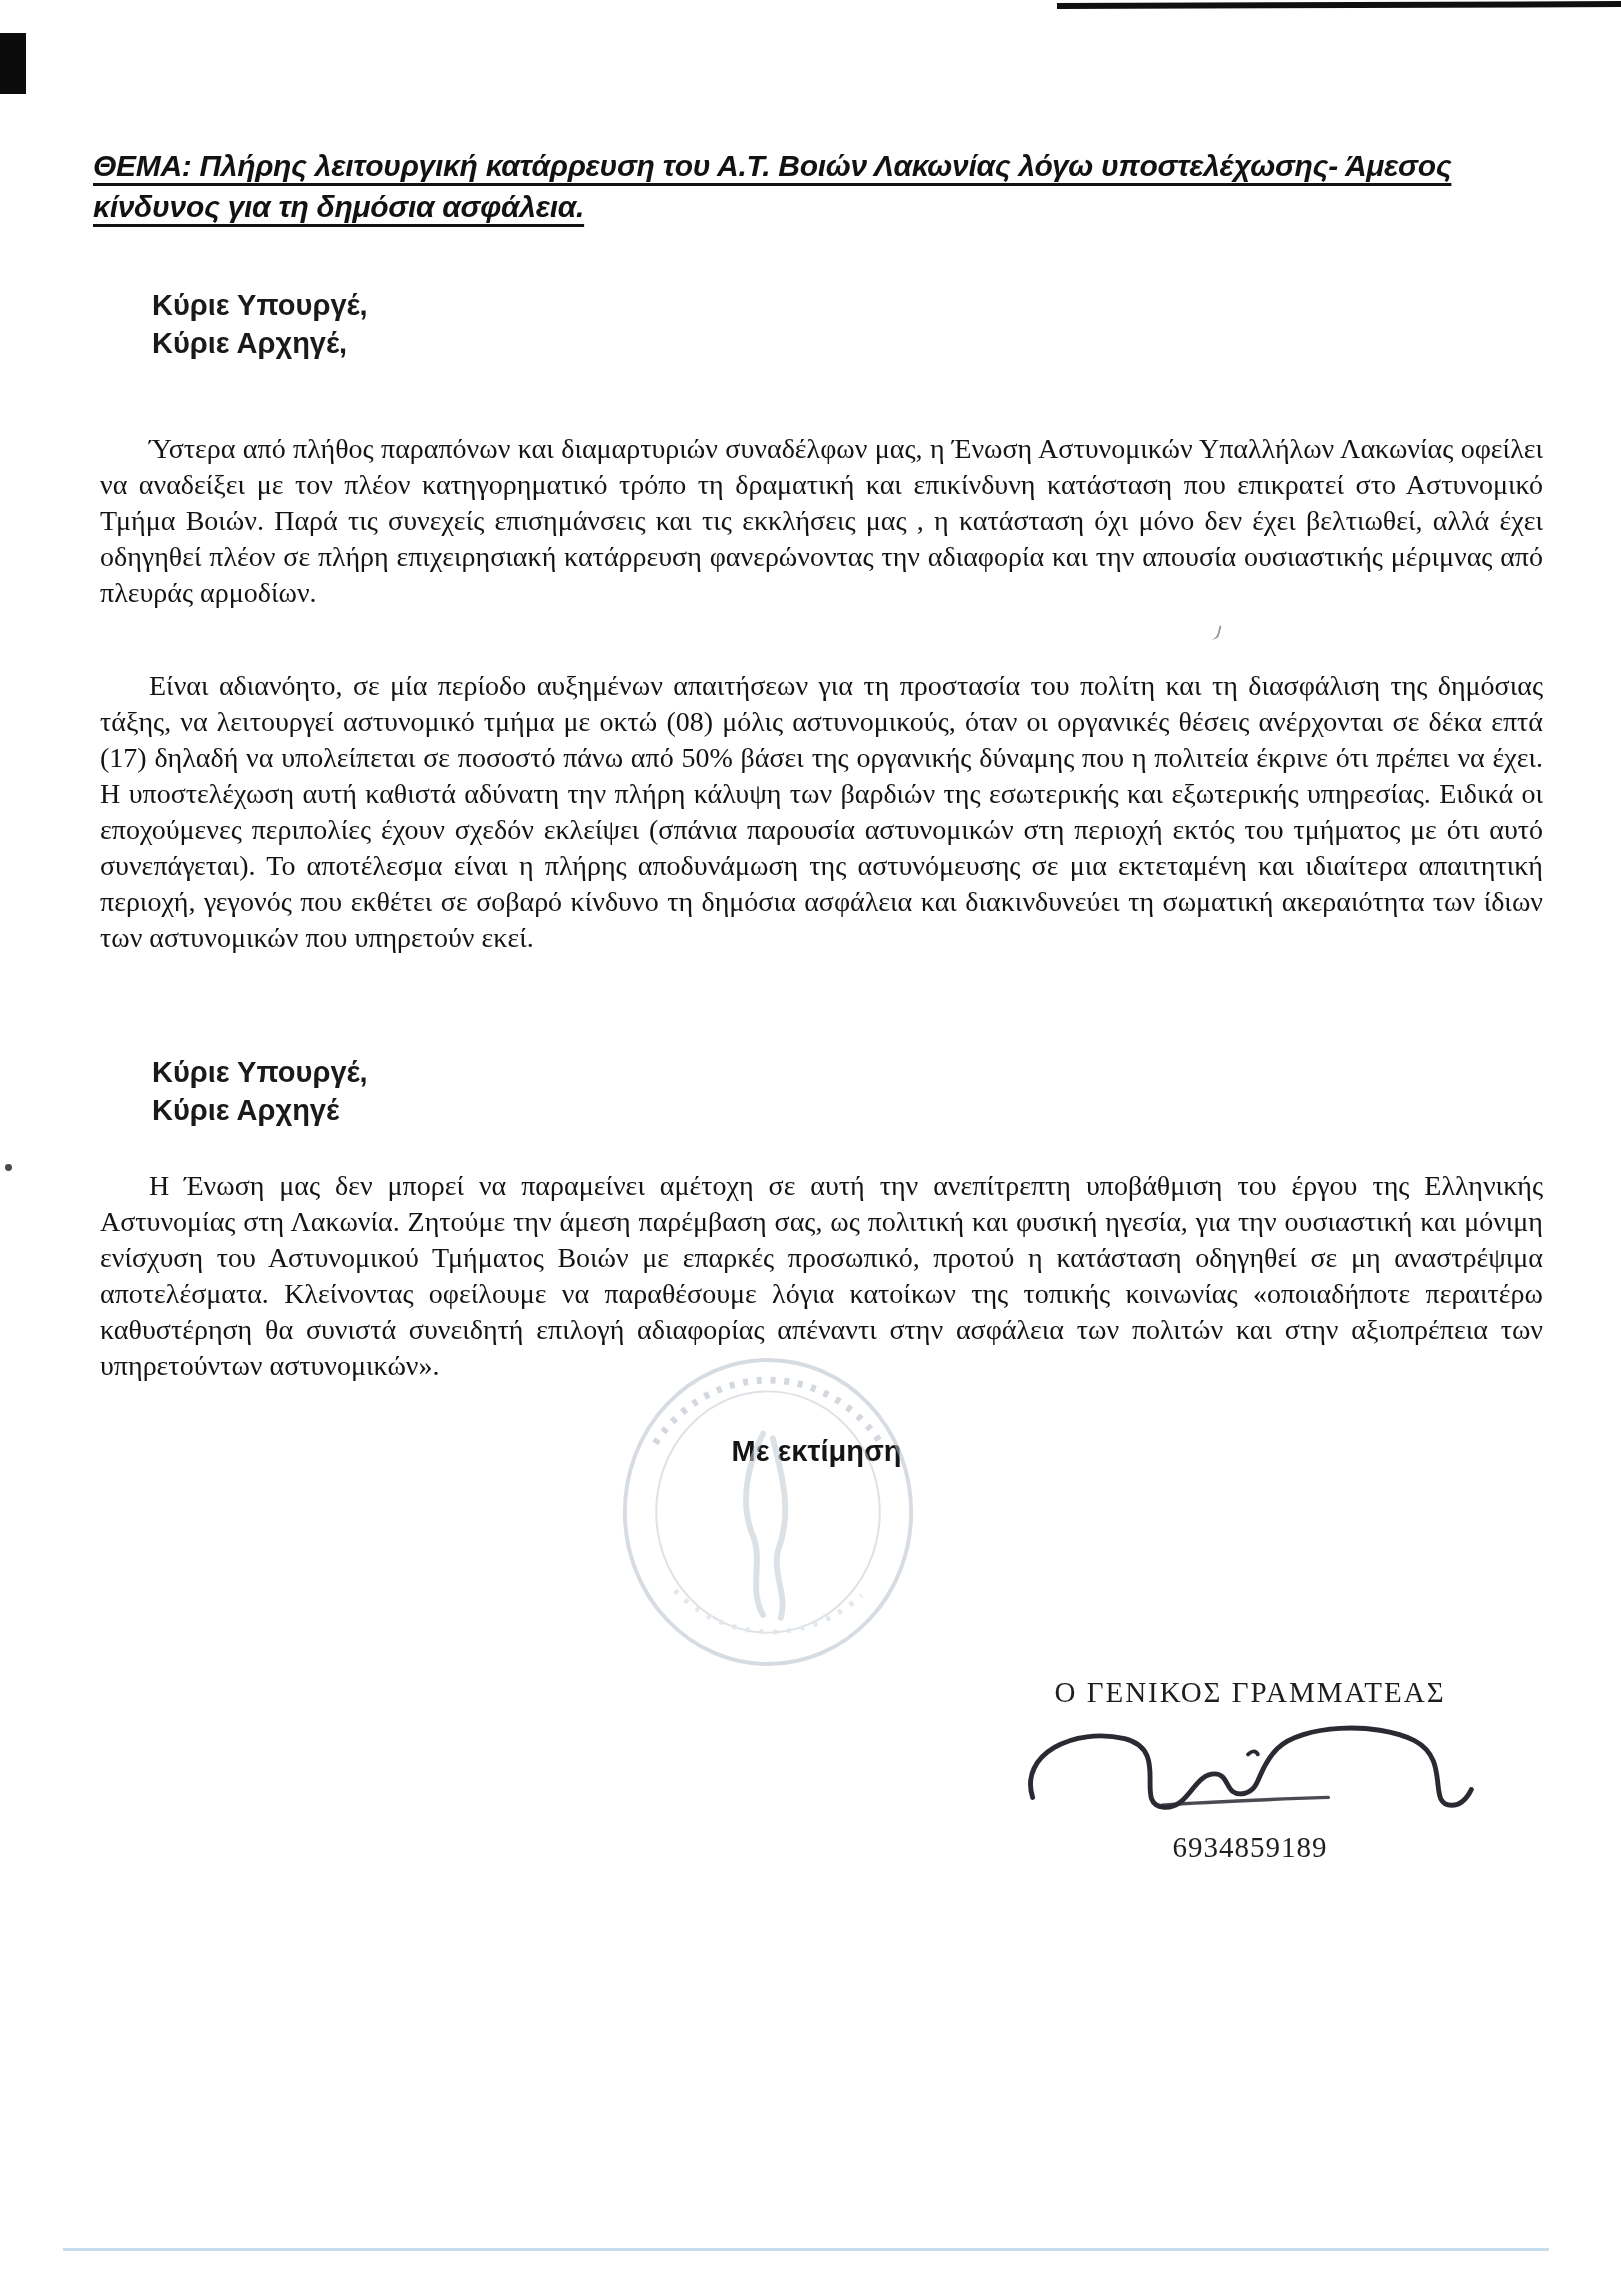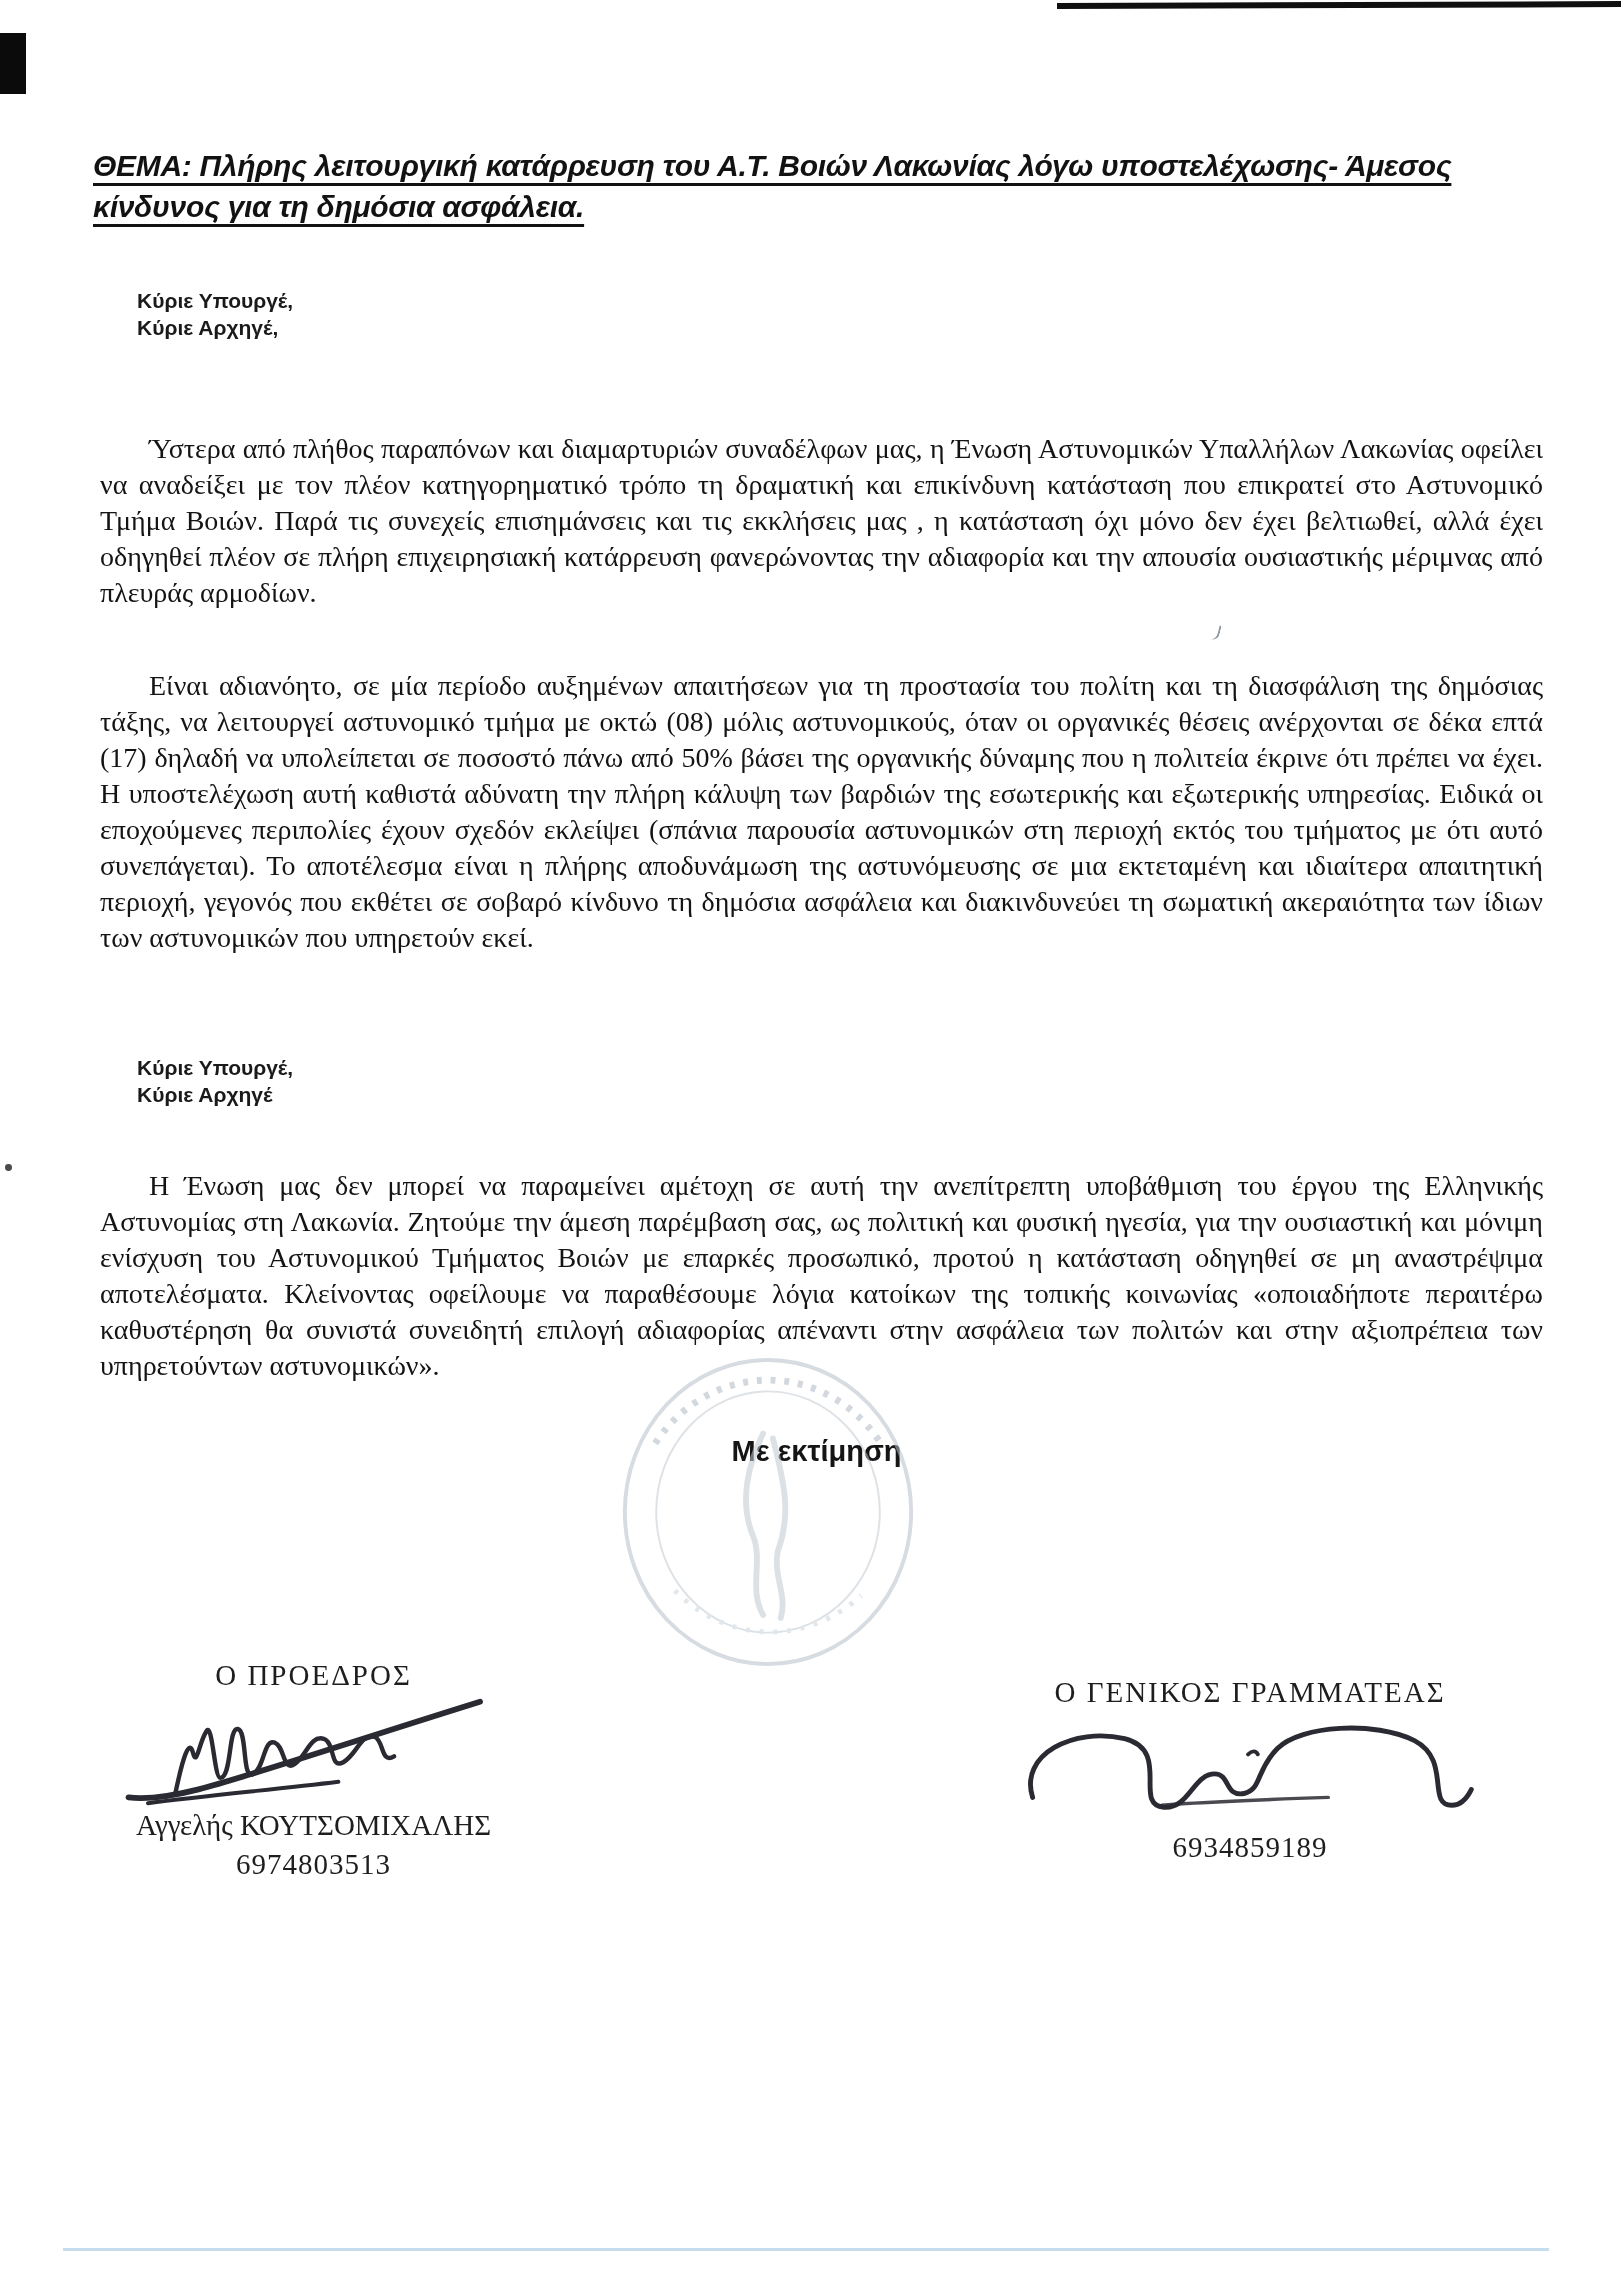--- a/index.html
+++ b/index.html
@@ -27,23 +27,23 @@
   }
   .subject .u{
     text-decoration:underline;
     text-decoration-thickness:2.9px;
     text-underline-offset:6.9px;
   }
   .subject .line{display:block;}
 
   
   .salute{
-    position:absolute;left:137px;
+    position:absolute;left:152px;
     font-family:"Liberation Sans",sans-serif;
-    font-weight:700;font-size:21px;line-height:1.3;color:#1a1a1a;
+    font-weight:700;font-size:29px;line-height:1.3;color:#1a1a1a;
   }
   .salute-top{top:287px;}
   .salute-mid{top:1054px;}
 
   
   .para{
     position:absolute;left:100px;width:1443px;
     font-size:28px;line-height:1.285;
     text-align:justify;text-indent:49px;color:#141414;
   }
@@ -106,30 +106,20 @@
   </div>
 
   <svg class="stamp" viewBox="0 0 310 320">
     <ellipse cx="155" cy="160" rx="146" ry="155" fill="none" stroke="#b6c0ca" stroke-width="4"></ellipse>
     <ellipse cx="155" cy="160" rx="114" ry="123" fill="none" stroke="#c2cbd4" stroke-width="2"></ellipse>
     <path d="M40,90 A140,150 0 0 1 270,90" fill="none" stroke="#aeb9c4" stroke-width="7" stroke-dasharray="5 9"></path>
     <path d="M150,80 C135,110 125,150 140,185 C150,210 135,240 150,265 M160,85 C170,125 180,160 165,200 C160,225 175,245 168,268" fill="none" stroke="#c0cad3" stroke-width="6" stroke-linecap="round"></path>
     <path d="M60,240 A140,150 0 0 0 250,245" fill="none" stroke="#ccd4dc" stroke-width="5" stroke-dasharray="4 10"></path>
   </svg>
 
-  <div class="sigblock sig-left">
-    <div class="sig-title">Ο ΠΡΟΕΔΡΟΣ</div>
-    <svg class="sig-svg" width="392" height="125" viewBox="0 0 400 128">
-      <path d="M10,112 C60,118 120,92 370,14" fill="none" stroke="#2a2a33" stroke-width="6" stroke-linecap="round"></path>
-      <path d="M58,108 C66,70 72,52 76,66 C80,82 82,56 90,44 C96,35 98,92 104,92 C116,92 112,40 122,42 C132,44 126,96 138,88 C150,80 148,52 160,56 C170,60 168,86 180,78 C192,70 196,48 210,52 C222,56 216,84 230,76 C244,68 248,46 262,50 C272,54 268,78 282,70" fill="none" stroke="#2a2a33" stroke-width="4.5" stroke-linecap="round"></path>
-      <path d="M30,118 C90,110 160,104 225,96" fill="none" stroke="#2a2a33" stroke-width="4" stroke-linecap="round"></path>
-    </svg>
-    <div class="sig-name">Αγγελής ΚΟΥΤΣΟΜΙΧΑΛΗΣ</div>
-    <div class="sig-phone">6974803513</div>
-  </div>
 
   <div class="sigblock sig-right">
     <div class="sig-title">Ο ΓΕΝΙΚΟΣ ΓΡΑΜΜΑΤΕΑΣ</div>
     <svg class="sig-svg" width="470" height="116" viewBox="0 0 480 118">
       <path d="M18,88 C4,44 60,16 112,28 C160,40 120,96 152,98 C178,100 182,64 204,64 C220,64 214,88 234,84 C252,80 246,60 268,38 C292,14 368,10 408,30 C446,50 420,96 446,96 C456,96 462,88 466,80" fill="none" stroke="#2a2a33" stroke-width="5" stroke-linecap="round"></path>
       <path d="M238,44 C242,40 246,40 248,44" fill="none" stroke="#2a2a33" stroke-width="4" stroke-linecap="round"></path>
       <path d="M150,96 C200,92 260,90 320,88" fill="none" stroke="#2a2a33" stroke-width="3.5" stroke-linecap="round" opacity="0.85"></path>
     </svg>
     <div class="sig-phone">6934859189</div>
   </div>

